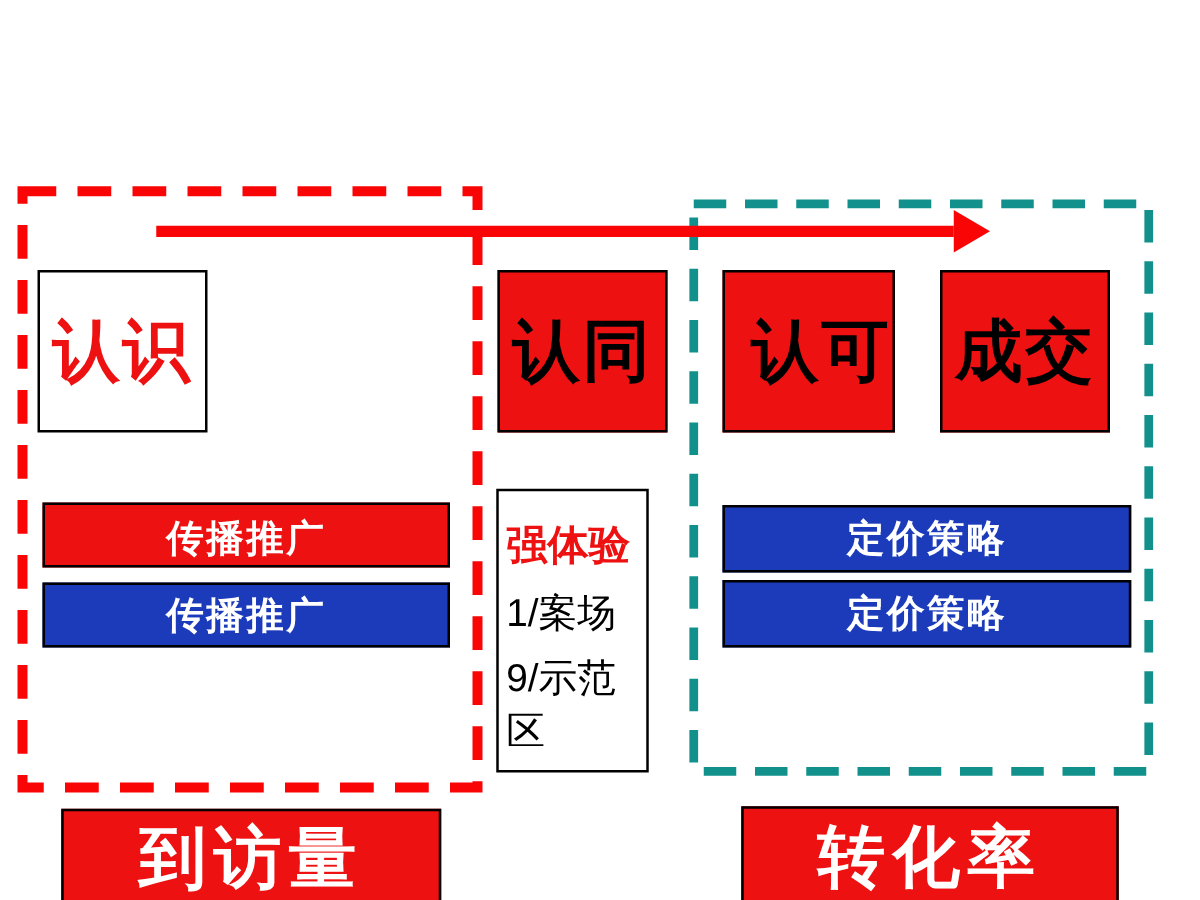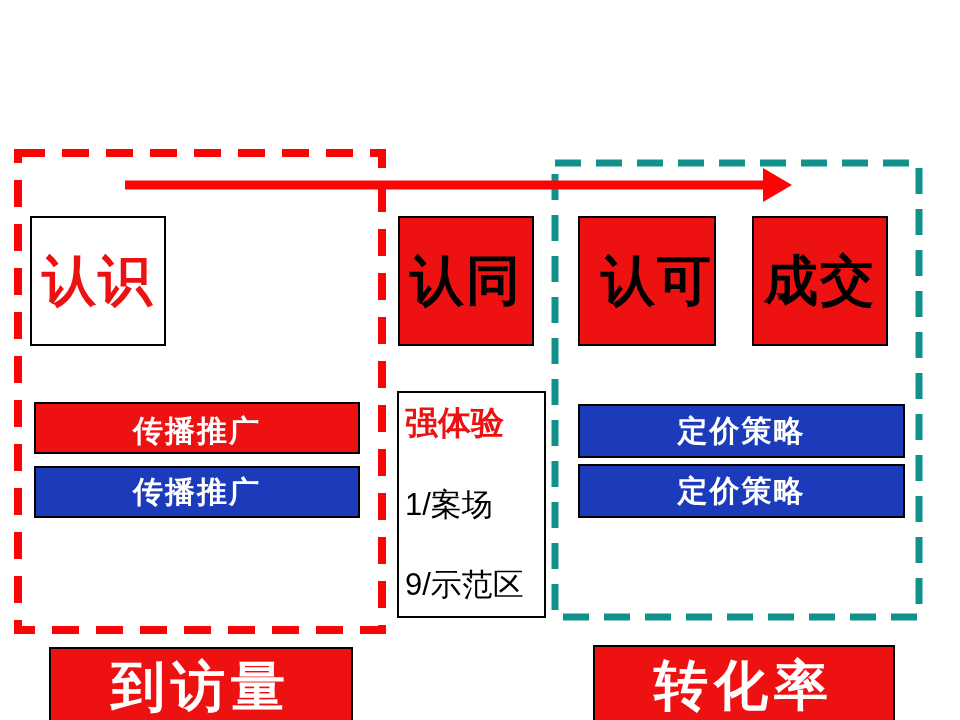--- a/index.html
+++ b/index.html
@@ -40,24 +40,24 @@
   .bar.red{background:var(--box_red);}
   .bar.blue{background:var(--bar_blue);}
   .bar-l{left:34px;width:326px;height:52px;}
   .bar-l1{top:402px;align-items:flex-end;}
   .bar-l2{top:466px;}
   .bar-l3{top:541px;}
   .bar-r{left:578px;width:327px;height:54px;}
   .bar-r1{top:404px;}
   .bar-r2{top:464px;}
 
-  .exp-box{position:absolute;left:397px;top:391px;width:149px;height:227px;
+  .exp-box{position:absolute;left:397px;top:391px;width:122px;height:227px;
     background:var(--paper);border:2px solid var(--ink);
     display:flex;flex-direction:column;justify-content:space-between;
-    padding:8px 4px 10px 6px;}
+    padding:21px 4px 10px 6px;}
   .exp-title{color:var(--box_red);font-size:33px;font-weight:bold;}
   .exp-item{color:var(--ink);font-size:31px;font-weight:normal;}
 
   .kpi{position:absolute;background:var(--box_red);border:2px solid var(--ink);
     color:#fff;font-size:54px;font-weight:bold;letter-spacing:6px;
     display:flex;align-items:center;justify-content:center;}
   .kpi-left{left:49px;top:647px;width:304px;height:80px;}
   .kpi-right{left:593px;top:645px;width:302px;height:82px;}
 </style>
 </head>

